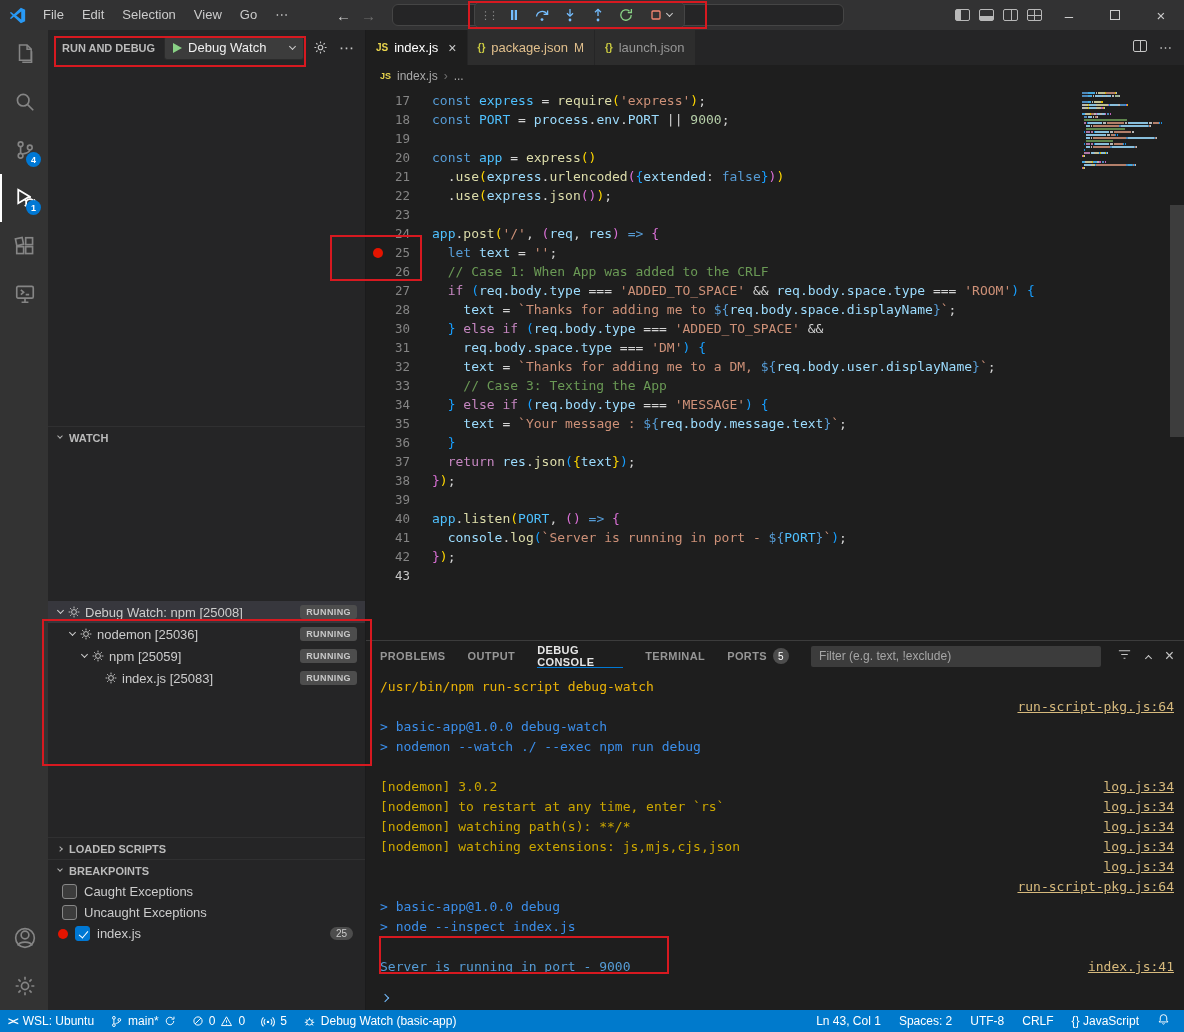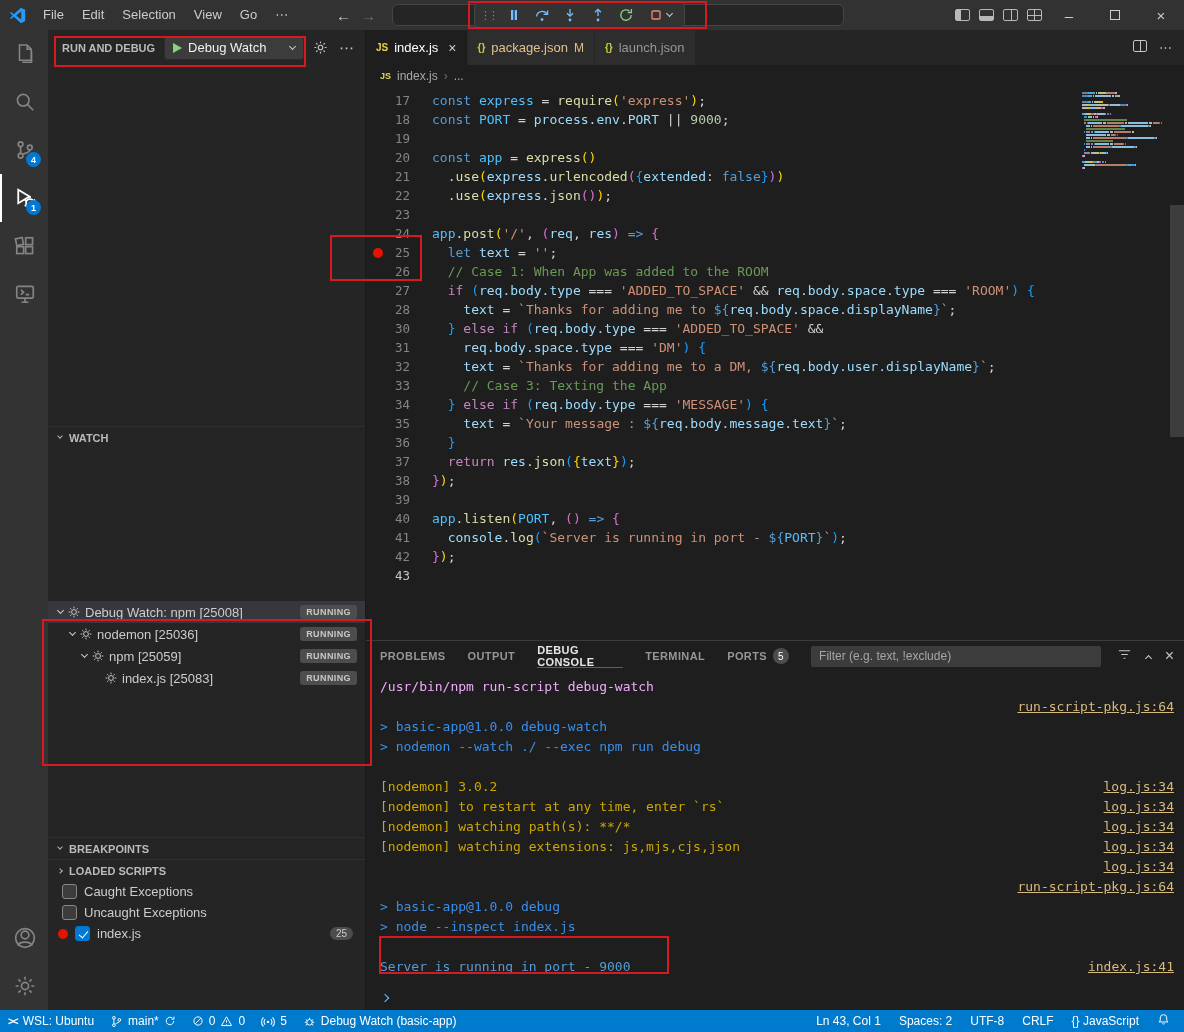--- a/index.html
+++ b/index.html
@@ -344,27 +344,27 @@
             <circle cx="6" cy="6" r="2.4"></circle>
             <path d="M6 .6v1.8M6 9.6v1.8M.6 6h1.8M9.6 6h1.8M2.2 2.2l1.3 1.3M8.5 8.5l1.3 1.3M9.8 2.2 8.5 3.5M3.5 8.5 2.2 9.8"></path>
           </svg>
         </span>
         <span class="cs-label">index.js [25083]</span>
         <span class="cs-status">RUNNING</span>
       </div>
     </div>
 
   <div class="sec-h">
+    <span class="chev right sm"></span>
+    <span>LOADED SCRIPTS</span>
+  </div>
+
+  <div class="sec-h">
     <span class="chev down sm"></span>
     <span>BREAKPOINTS</span>
-  </div>
-
-  <div class="sec-h">
-    <span class="chev right sm"></span>
-    <span>LOADED SCRIPTS</span>
   </div>
   <div>
       <div class="bp-row">
         <span class="cb"></span>
         <span>Caught Exceptions</span>
       </div>
       <div class="bp-row">
         <span class="cb"></span>
         <span>Uncaught Exceptions</span>
       </div>
@@ -410,21 +410,21 @@
     <div>
         <div class="code-line"><div class="gutter"><span class="ln">17</span></div><div class="ltxt"><span style="color: rgb(86, 156, 214);">const </span><span style="color: rgb(79, 193, 255);">express</span><span style="color: rgb(212, 212, 212);"> </span><span style="color: rgb(212, 212, 212);">=</span><span style="color: rgb(212, 212, 212);"> </span><span style="color: rgb(220, 220, 170);">require</span><span style="color: rgb(255, 215, 0);">(</span><span style="color: rgb(206, 145, 120);">'express'</span><span style="color: rgb(255, 215, 0);">)</span><span style="color: rgb(212, 212, 212);">;</span></div></div>
         <div class="code-line"><div class="gutter"><span class="ln">18</span></div><div class="ltxt"><span style="color: rgb(86, 156, 214);">const </span><span style="color: rgb(79, 193, 255);">PORT</span><span style="color: rgb(212, 212, 212);"> </span><span style="color: rgb(212, 212, 212);">=</span><span style="color: rgb(212, 212, 212);"> </span><span style="color: rgb(156, 220, 254);">process</span><span style="color: rgb(212, 212, 212);">.</span><span style="color: rgb(156, 220, 254);">env</span><span style="color: rgb(212, 212, 212);">.</span><span style="color: rgb(156, 220, 254);">PORT</span><span style="color: rgb(212, 212, 212);"> </span><span style="color: rgb(212, 212, 212);">||</span><span style="color: rgb(212, 212, 212);"> </span><span style="color: rgb(181, 206, 168);">9000</span><span style="color: rgb(212, 212, 212);">;</span></div></div>
         <div class="code-line"><div class="gutter"><span class="ln">19</span></div><div class="ltxt"></div></div>
         <div class="code-line"><div class="gutter"><span class="ln">20</span></div><div class="ltxt"><span style="color: rgb(86, 156, 214);">const </span><span style="color: rgb(79, 193, 255);">app</span><span style="color: rgb(212, 212, 212);"> </span><span style="color: rgb(212, 212, 212);">=</span><span style="color: rgb(212, 212, 212);"> </span><span style="color: rgb(220, 220, 170);">express</span><span style="color: rgb(255, 215, 0);">(</span><span style="color: rgb(255, 215, 0);">)</span></div></div>
         <div class="code-line"><div class="gutter"><span class="ln">21</span></div><div class="ltxt"><span style="color: rgb(212, 212, 212);">  .</span><span style="color: rgb(220, 220, 170);">use</span><span style="color: rgb(255, 215, 0);">(</span><span style="color: rgb(156, 220, 254);">express</span><span style="color: rgb(212, 212, 212);">.</span><span style="color: rgb(220, 220, 170);">urlencoded</span><span style="color: rgb(218, 112, 214);">(</span><span style="color: rgb(23, 159, 255);">{</span><span style="color: rgb(156, 220, 254);">extended</span><span style="color: rgb(212, 212, 212);">: </span><span style="color: rgb(86, 156, 214);">false</span><span style="color: rgb(23, 159, 255);">}</span><span style="color: rgb(218, 112, 214);">)</span><span style="color: rgb(255, 215, 0);">)</span></div></div>
         <div class="code-line"><div class="gutter"><span class="ln">22</span></div><div class="ltxt"><span style="color: rgb(212, 212, 212);">  .</span><span style="color: rgb(220, 220, 170);">use</span><span style="color: rgb(255, 215, 0);">(</span><span style="color: rgb(156, 220, 254);">express</span><span style="color: rgb(212, 212, 212);">.</span><span style="color: rgb(220, 220, 170);">json</span><span style="color: rgb(218, 112, 214);">(</span><span style="color: rgb(218, 112, 214);">)</span><span style="color: rgb(255, 215, 0);">)</span><span style="color: rgb(212, 212, 212);">;</span></div></div>
         <div class="code-line"><div class="gutter"><span class="ln">23</span></div><div class="ltxt"></div></div>
         <div class="code-line"><div class="gutter"><span class="ln">24</span></div><div class="ltxt"><span style="color: rgb(79, 193, 255);">app</span><span style="color: rgb(212, 212, 212);">.</span><span style="color: rgb(220, 220, 170);">post</span><span style="color: rgb(255, 215, 0);">(</span><span style="color: rgb(206, 145, 120);">'/'</span><span style="color: rgb(212, 212, 212);">, </span><span style="color: rgb(218, 112, 214);">(</span><span style="color: rgb(156, 220, 254);">req</span><span style="color: rgb(212, 212, 212);">, </span><span style="color: rgb(156, 220, 254);">res</span><span style="color: rgb(218, 112, 214);">)</span><span style="color: rgb(212, 212, 212);"> </span><span style="color: rgb(86, 156, 214);">=&gt;</span><span style="color: rgb(212, 212, 212);"> </span><span style="color: rgb(218, 112, 214);">{</span></div></div>
         <div class="code-line"><div class="gutter"><span class="bp-dot"></span><span class="ln">25</span></div><div class="ltxt"><span style="color: rgb(212, 212, 212);">  </span><span style="color: rgb(86, 156, 214);">let</span><span style="color: rgb(212, 212, 212);"> </span><span style="color: rgb(156, 220, 254);">text</span><span style="color: rgb(212, 212, 212);"> </span><span style="color: rgb(212, 212, 212);">=</span><span style="color: rgb(212, 212, 212);"> </span><span style="color: rgb(206, 145, 120);">''</span><span style="color: rgb(212, 212, 212);">;</span></div></div>
-        <div class="code-line"><div class="gutter"><span class="ln">26</span></div><div class="ltxt"><span style="color: rgb(212, 212, 212);">  </span><span style="color: rgb(106, 153, 85);">// Case 1: When App was added to the ROOM</span></div></div>
+        <div class="code-line"><div class="gutter"><span class="ln">26</span></div><div class="ltxt"><span style="color: rgb(212, 212, 212);">  </span><span style="color: rgb(106, 153, 85);">// Case 1: When App was added to the CRLF</span></div></div>
         <div class="code-line"><div class="gutter"><span class="ln">27</span></div><div class="ltxt"><span style="color: rgb(212, 212, 212);">  </span><span style="color: rgb(197, 134, 192);">if</span><span style="color: rgb(212, 212, 212);"> </span><span style="color: rgb(23, 159, 255);">(</span><span style="color: rgb(156, 220, 254);">req.body.type</span><span style="color: rgb(212, 212, 212);"> </span><span style="color: rgb(212, 212, 212);">===</span><span style="color: rgb(212, 212, 212);"> </span><span style="color: rgb(206, 145, 120);">'ADDED_TO_SPACE'</span><span style="color: rgb(212, 212, 212);"> </span><span style="color: rgb(212, 212, 212);">&amp;&amp;</span><span style="color: rgb(212, 212, 212);"> </span><span style="color: rgb(156, 220, 254);">req.body.space.type</span><span style="color: rgb(212, 212, 212);"> </span><span style="color: rgb(212, 212, 212);">===</span><span style="color: rgb(212, 212, 212);"> </span><span style="color: rgb(206, 145, 120);">'ROOM'</span><span style="color: rgb(23, 159, 255);">)</span><span style="color: rgb(212, 212, 212);"> </span><span style="color: rgb(23, 159, 255);">{</span></div></div>
         <div class="code-line"><div class="gutter"><span class="ln">28</span></div><div class="ltxt"><span style="color: rgb(212, 212, 212);">    </span><span style="color: rgb(156, 220, 254);">text</span><span style="color: rgb(212, 212, 212);"> </span><span style="color: rgb(212, 212, 212);">=</span><span style="color: rgb(212, 212, 212);"> </span><span style="color: rgb(206, 145, 120);">`Thanks for adding me to </span><span style="color: rgb(86, 156, 214);">${</span><span style="color: rgb(156, 220, 254);">req.body.space.displayName</span><span style="color: rgb(86, 156, 214);">}</span><span style="color: rgb(206, 145, 120);">`</span><span style="color: rgb(212, 212, 212);">;</span></div></div>
         <div class="code-line"><div class="gutter"><span class="ln">30</span></div><div class="ltxt"><span style="color: rgb(212, 212, 212);">  </span><span style="color: rgb(23, 159, 255);">}</span><span style="color: rgb(212, 212, 212);"> </span><span style="color: rgb(197, 134, 192);">else</span><span style="color: rgb(212, 212, 212);"> </span><span style="color: rgb(197, 134, 192);">if</span><span style="color: rgb(212, 212, 212);"> </span><span style="color: rgb(23, 159, 255);">(</span><span style="color: rgb(156, 220, 254);">req.body.type</span><span style="color: rgb(212, 212, 212);"> </span><span style="color: rgb(212, 212, 212);">===</span><span style="color: rgb(212, 212, 212);"> </span><span style="color: rgb(206, 145, 120);">'ADDED_TO_SPACE'</span><span style="color: rgb(212, 212, 212);"> </span><span style="color: rgb(212, 212, 212);">&amp;&amp;</span></div></div>
         <div class="code-line"><div class="gutter"><span class="ln">31</span></div><div class="ltxt"><span style="color: rgb(212, 212, 212);">    </span><span style="color: rgb(156, 220, 254);">req.body.space.type</span><span style="color: rgb(212, 212, 212);"> </span><span style="color: rgb(212, 212, 212);">===</span><span style="color: rgb(212, 212, 212);"> </span><span style="color: rgb(206, 145, 120);">'DM'</span><span style="color: rgb(23, 159, 255);">)</span><span style="color: rgb(212, 212, 212);"> </span><span style="color: rgb(23, 159, 255);">{</span></div></div>
         <div class="code-line"><div class="gutter"><span class="ln">32</span></div><div class="ltxt"><span style="color: rgb(212, 212, 212);">    </span><span style="color: rgb(156, 220, 254);">text</span><span style="color: rgb(212, 212, 212);"> </span><span style="color: rgb(212, 212, 212);">=</span><span style="color: rgb(212, 212, 212);"> </span><span style="color: rgb(206, 145, 120);">`Thanks for adding me to a DM, </span><span style="color: rgb(86, 156, 214);">${</span><span style="color: rgb(156, 220, 254);">req.body.user.displayName</span><span style="color: rgb(86, 156, 214);">}</span><span style="color: rgb(206, 145, 120);">`</span><span style="color: rgb(212, 212, 212);">;</span></div></div>
         <div class="code-line"><div class="gutter"><span class="ln">33</span></div><div class="ltxt"><span style="color: rgb(212, 212, 212);">    </span><span style="color: rgb(106, 153, 85);">// Case 3: Texting the App</span></div></div>
         <div class="code-line"><div class="gutter"><span class="ln">34</span></div><div class="ltxt"><span style="color: rgb(212, 212, 212);">  </span><span style="color: rgb(23, 159, 255);">}</span><span style="color: rgb(212, 212, 212);"> </span><span style="color: rgb(197, 134, 192);">else</span><span style="color: rgb(212, 212, 212);"> </span><span style="color: rgb(197, 134, 192);">if</span><span style="color: rgb(212, 212, 212);"> </span><span style="color: rgb(23, 159, 255);">(</span><span style="color: rgb(156, 220, 254);">req.body.type</span><span style="color: rgb(212, 212, 212);"> </span><span style="color: rgb(212, 212, 212);">===</span><span style="color: rgb(212, 212, 212);"> </span><span style="color: rgb(206, 145, 120);">'MESSAGE'</span><span style="color: rgb(23, 159, 255);">)</span><span style="color: rgb(212, 212, 212);"> </span><span style="color: rgb(23, 159, 255);">{</span></div></div>
         <div class="code-line"><div class="gutter"><span class="ln">35</span></div><div class="ltxt"><span style="color: rgb(212, 212, 212);">    </span><span style="color: rgb(156, 220, 254);">text</span><span style="color: rgb(212, 212, 212);"> </span><span style="color: rgb(212, 212, 212);">=</span><span style="color: rgb(212, 212, 212);"> </span><span style="color: rgb(206, 145, 120);">`Your message : </span><span style="color: rgb(86, 156, 214);">${</span><span style="color: rgb(156, 220, 254);">req.body.message.text</span><span style="color: rgb(86, 156, 214);">}</span><span style="color: rgb(206, 145, 120);">`</span><span style="color: rgb(212, 212, 212);">;</span></div></div>
         <div class="code-line"><div class="gutter"><span class="ln">36</span></div><div class="ltxt"><span style="color: rgb(212, 212, 212);">  </span><span style="color: rgb(23, 159, 255);">}</span></div></div>
         <div class="code-line"><div class="gutter"><span class="ln">37</span></div><div class="ltxt"><span style="color: rgb(212, 212, 212);">  </span><span style="color: rgb(197, 134, 192);">return</span><span style="color: rgb(212, 212, 212);"> </span><span style="color: rgb(156, 220, 254);">res</span><span style="color: rgb(212, 212, 212);">.</span><span style="color: rgb(220, 220, 170);">json</span><span style="color: rgb(23, 159, 255);">(</span><span style="color: rgb(255, 215, 0);">{</span><span style="color: rgb(156, 220, 254);">text</span><span style="color: rgb(255, 215, 0);">}</span><span style="color: rgb(23, 159, 255);">)</span><span style="color: rgb(212, 212, 212);">;</span></div></div>
@@ -731,21 +731,21 @@
           <svg width="15" height="15" viewBox="0 0 16 16" fill="none" stroke="#c5c5c5" stroke-width="1.3">
               <path d="M2 4h12M4.5 8h7M7 12h2"></path>
             </svg>
         </span>
         <span><span class="chev up"></span></span>
         <span class="x">×</span>
       </div>
     </div>
     <div class="console">
         <div class="console-line">
-          <span class="cl-text" style="color: #f0abfc;">/usr/bin/npm run-script debug-watch</span>
+          <span class="cl-text" style="color: #eab308;">/usr/bin/npm run-script debug-watch</span>
         </div>
         <div class="console-line">
           <span class="cl-text"> </span>
           <span class="cl-link" style="color: rgb(215, 186, 125);">run-script-pkg.js:64</span>
         </div>
         <div class="console-line">
           <span class="cl-text" style="color: rgb(59, 142, 234);">&gt; basic-app@1.0.0 debug-watch</span>
         </div>
         <div class="console-line">
           <span class="cl-text" style="color: rgb(59, 142, 234);">&gt; nodemon --watch ./ --exec npm run debug</span>

